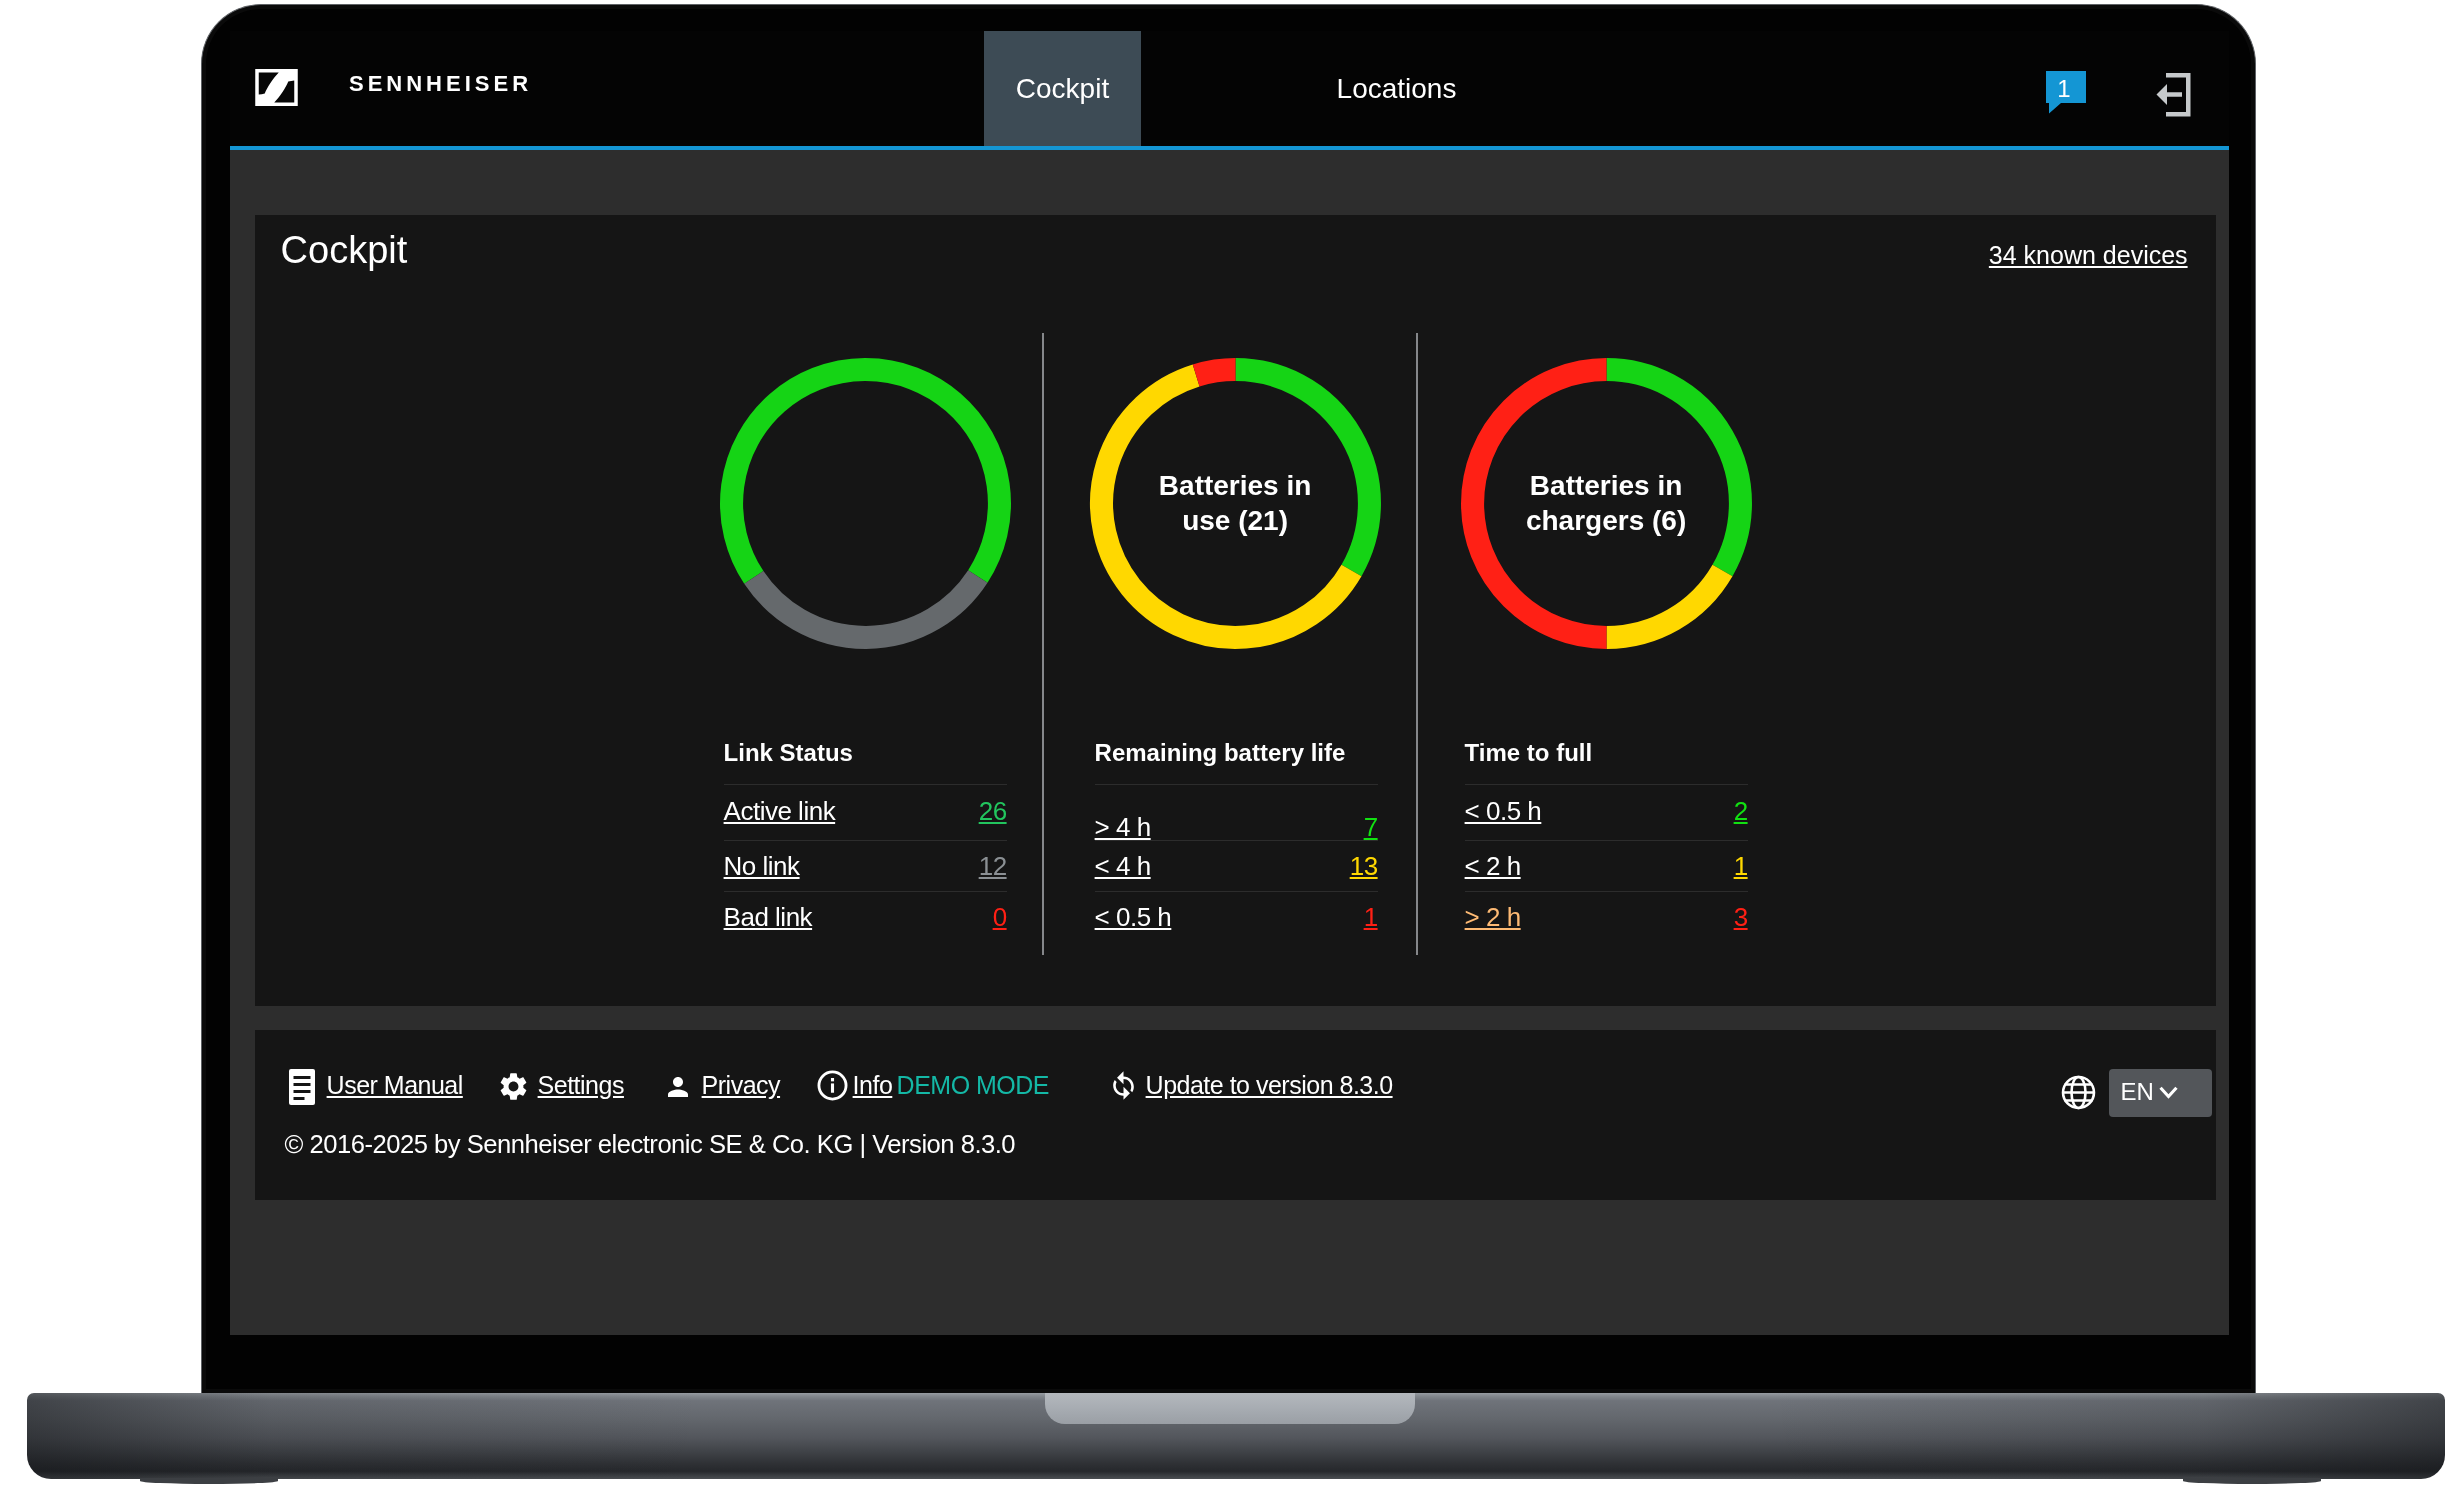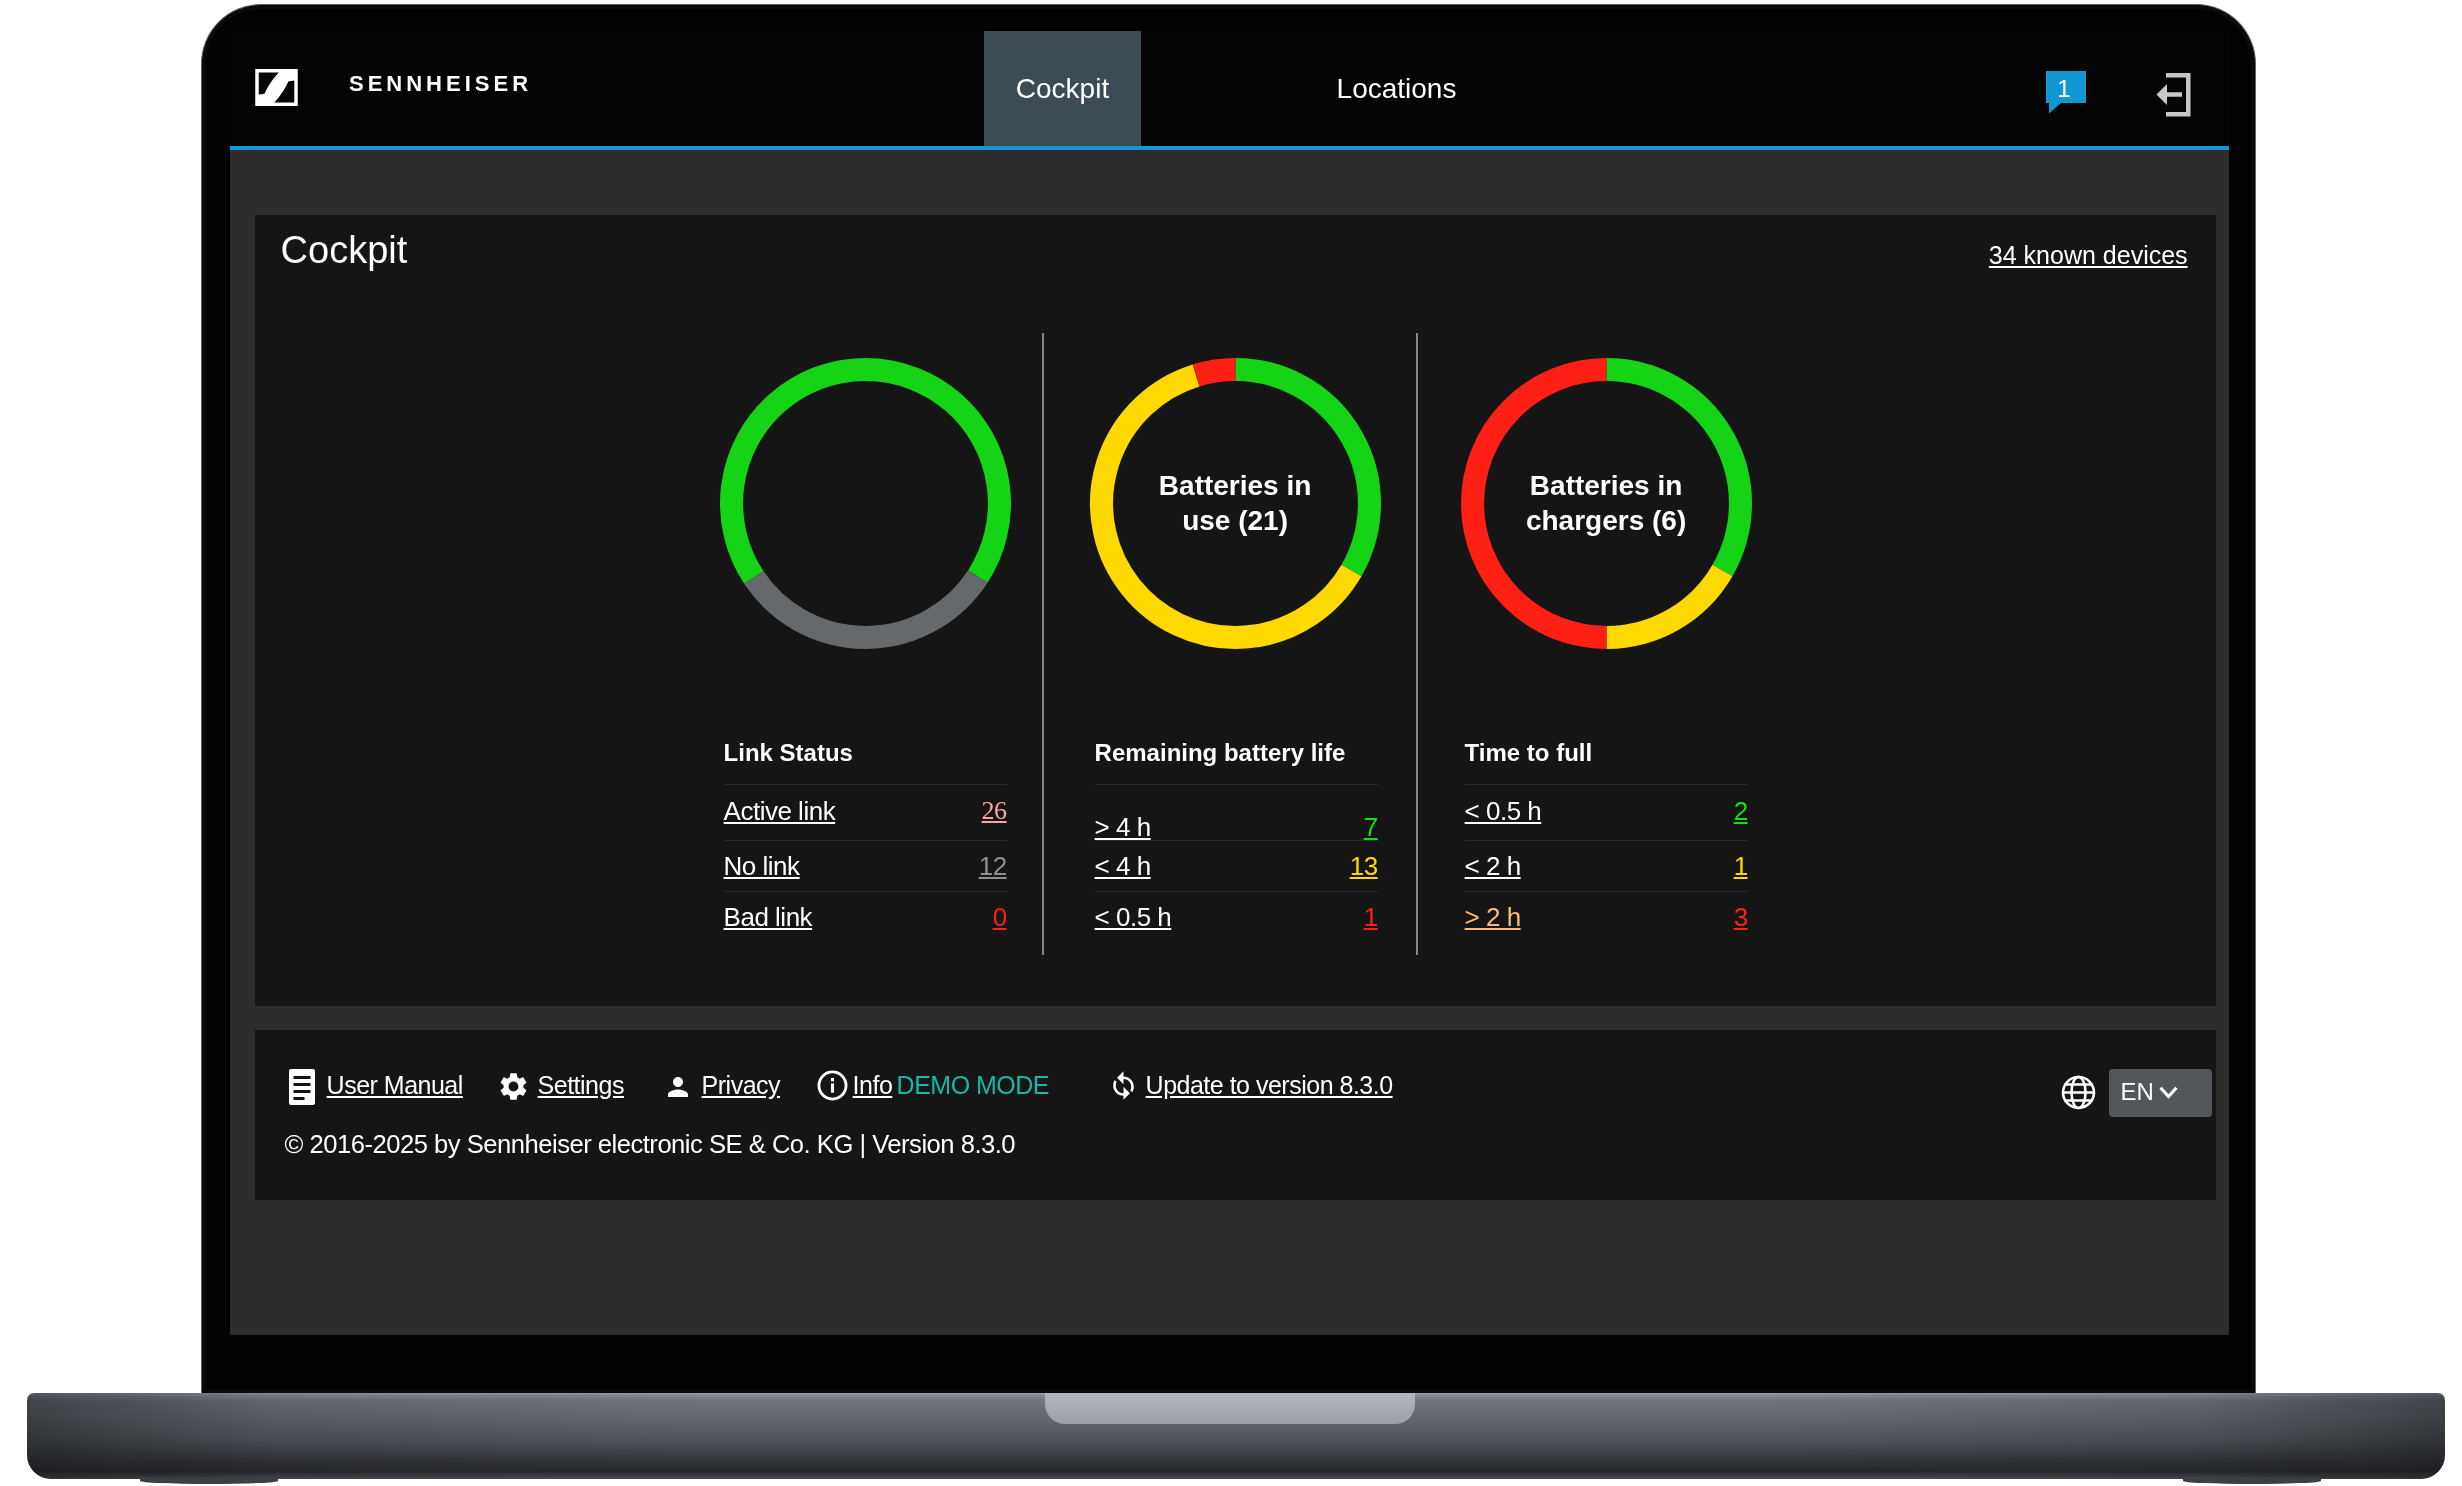--- a/index.html
+++ b/index.html
@@ -90,21 +90,21 @@
     <div class="sep" style="left:469px; top:676px; width:283px;"></div>
     <div class="sep" style="left:840px; top:569px; width:283px;"></div>
     <div class="sep" style="left:840px; top:625px; width:283px;"></div>
     <div class="sep" style="left:840px; top:676px; width:283px;"></div>
     <div class="sep" style="left:1210px; top:569px; width:283px;"></div>
     <div class="sep" style="left:1210px; top:625px; width:283px;"></div>
     <div class="sep" style="left:1210px; top:676px; width:283px;"></div>
 
     <div class="row" style="left:469px; top:581px; width:283px;">
         <u style="float:left; color:#fff;">Active link</u>
-        <u style="float:right; color:#fca5a5;font-family:Liberation Serif, serif;">26</u>
+        <u style="float:right; color:#22c55e;">26</u>
       </div>
     <div class="row" style="left:469px; top:636px; width:283px;">
         <u style="float:left; color:#fff;">No link</u>
         <u style="float:right; color:#8b9094;">12</u>
       </div>
     <div class="row" style="left:469px; top:687px; width:283px;">
         <u style="float:left; color:#fff;">Bad link</u>
         <u style="float:right; color:#ff2015;">0</u>
       </div>
     <div class="row" style="left:840px; top:581px; width:283px;margin-top:16px;">

